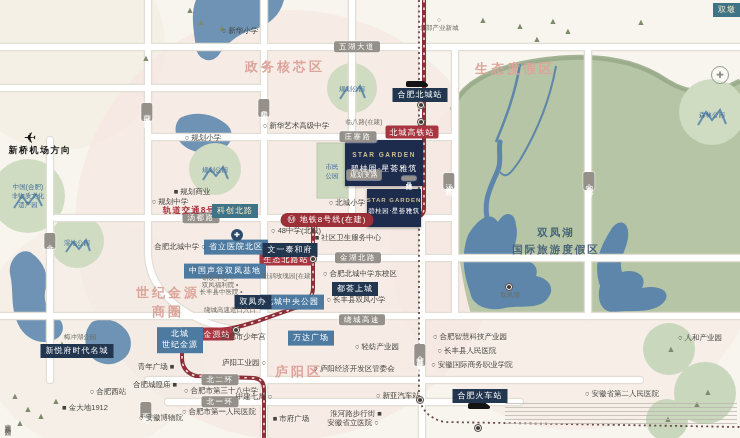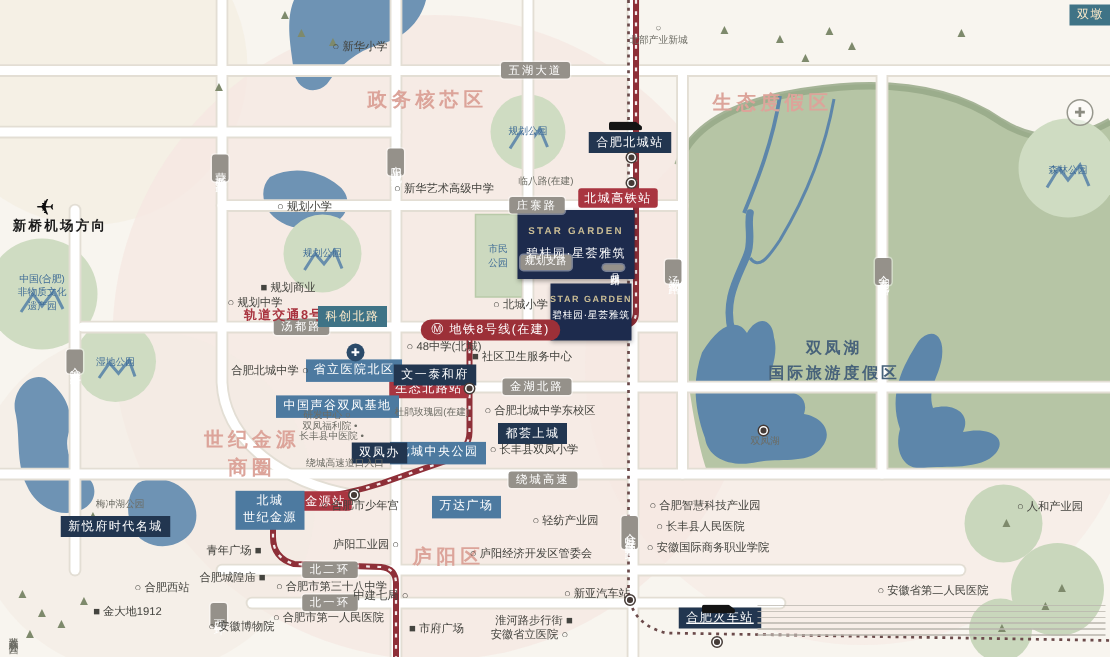--- a/index.html
+++ b/index.html
@@ -167,21 +167,21 @@
       <div class="lbl blue" style="left: 236px; top: 247px;">省立医院北区</div>
       <div class="lbl blue" style="left: 225px; top: 271px;">中国声谷双凤基地</div>
       <div class="lbl navy" style="left: 290px; top: 250px;">文一泰和府</div>
       <div class="lbl navy" style="left: 355px; top: 289px;">都荟上城</div>
       <div class="lbl blue" style="left: 292px; top: 302px;">北城中央公园</div>
       <div class="lbl navy" style="left: 253px; top: 302px;">双凤办</div>
       <div class="lbl blue" style="left: 180px; top: 340px;">北城
 世纪金源</div>
       <div class="lbl blue" style="left: 311px; top: 338px;">万达广场</div>
       <div class="lbl navy" style="left: 77px; top: 351px;">新悦府时代名城</div>
-      <div class="lbl navy" style="left: 480px; top: 412px; text-decoration: underline;">合肥火车站</div>
+      <div class="lbl navy" style="left: 480px; top: 396px;">合肥火车站</div>
       <div class="lbl starbg lg" style="left: 384px; top: 163px;"></div>
       <div class="lbl staren" style="left: 384px; top: 155px;">STAR GARDEN</div>
       <div class="lbl starcn" style="left: 384px; top: 169px;">碧桂园·星荟雅筑</div>
       <div class="lbl starbg sm2" style="left: 394px; top: 208px;"></div>
       <div class="lbl staren sm2" style="left: 394px; top: 201px;">STAR GARDEN</div>
       <div class="lbl starcn sm2" style="left: 394px; top: 211px;">碧桂园·星荟雅筑</div>
       <div class="lbl poi" style="left: 240px; top: 31px;">○ 新华小学</div>
       <div class="lbl small" style="left: 439px; top: 24px;">○
 北部产业新城</div>
       <div class="lbl poi" style="left: 203px; top: 138px;">○ 规划小学</div>

